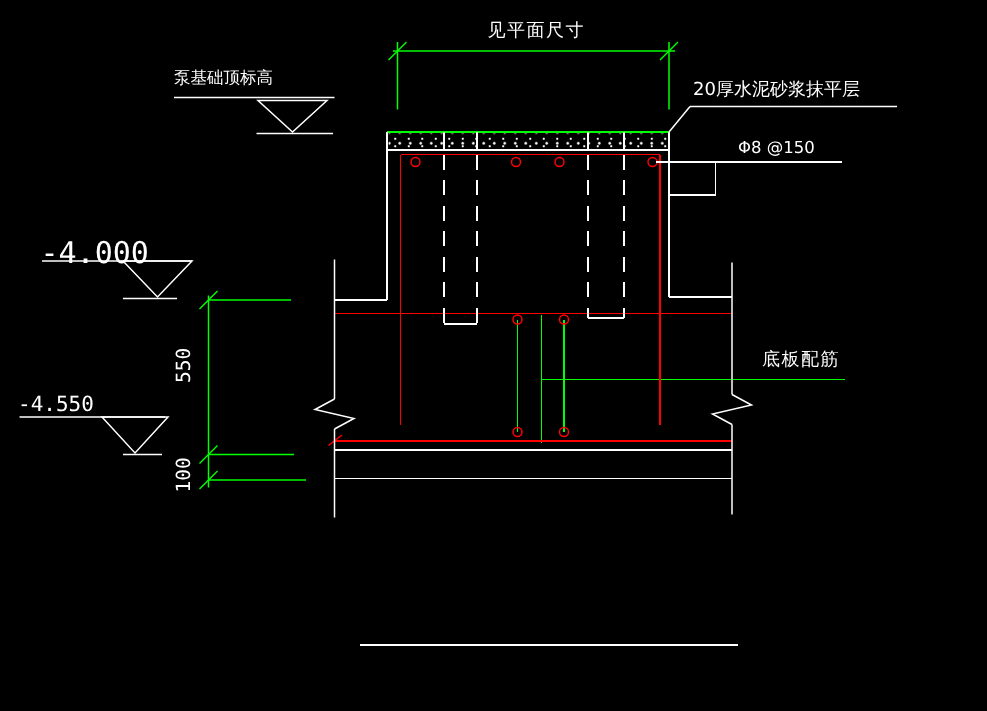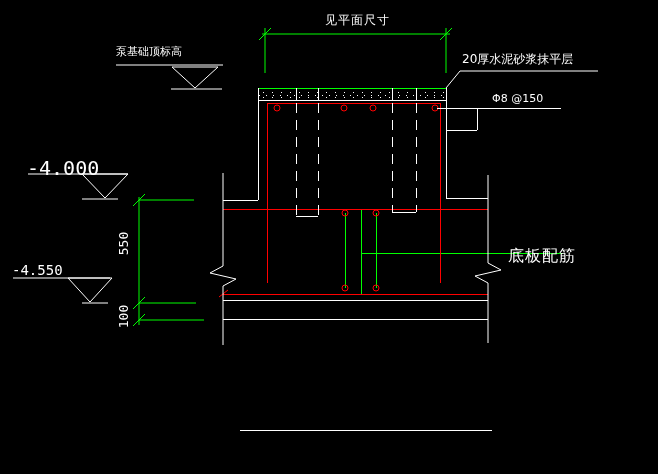--- a/index.html
+++ b/index.html
@@ -164,21 +164,21 @@
   <div class="lbl" style="left:116px;top:46px;font-size:11px;">泵基础顶标高</div>
 
   <div class="lbl num" style="left:27px;top:158px;font-size:20px;">-4.000</div>
 
   <div class="lbl num" style="left:12px;top:263px;font-size:14px;text-align:center;">-4.550</div>
 
   <div class="lbl" style="left:462px;top:53px;font-size:12px;">20厚水泥砂浆抹平层</div>
 
   <div class="lbl" style="left:492px;top:93px;font-size:11px;">Φ8 @150</div>
 
-  <div class="lbl" style="left:508px;top:233px;font-size:16px;letter-spacing:1px;margin-top:15px;">底板配筋</div>
+  <div class="lbl" style="left:508px;top:233px;font-size:12px;letter-spacing:1px;">底板配筋</div>
 
   <div class="lbl num" style="left:109px;top:237px;width:28px;height:28px;font-size:13px;">
     <span class="rot">550</span>
   </div>
 
   <div class="lbl num" style="left:109px;top:310px;width:28px;height:28px;font-size:13px;">
     <span class="rot">100</span>
   </div>
 
 

